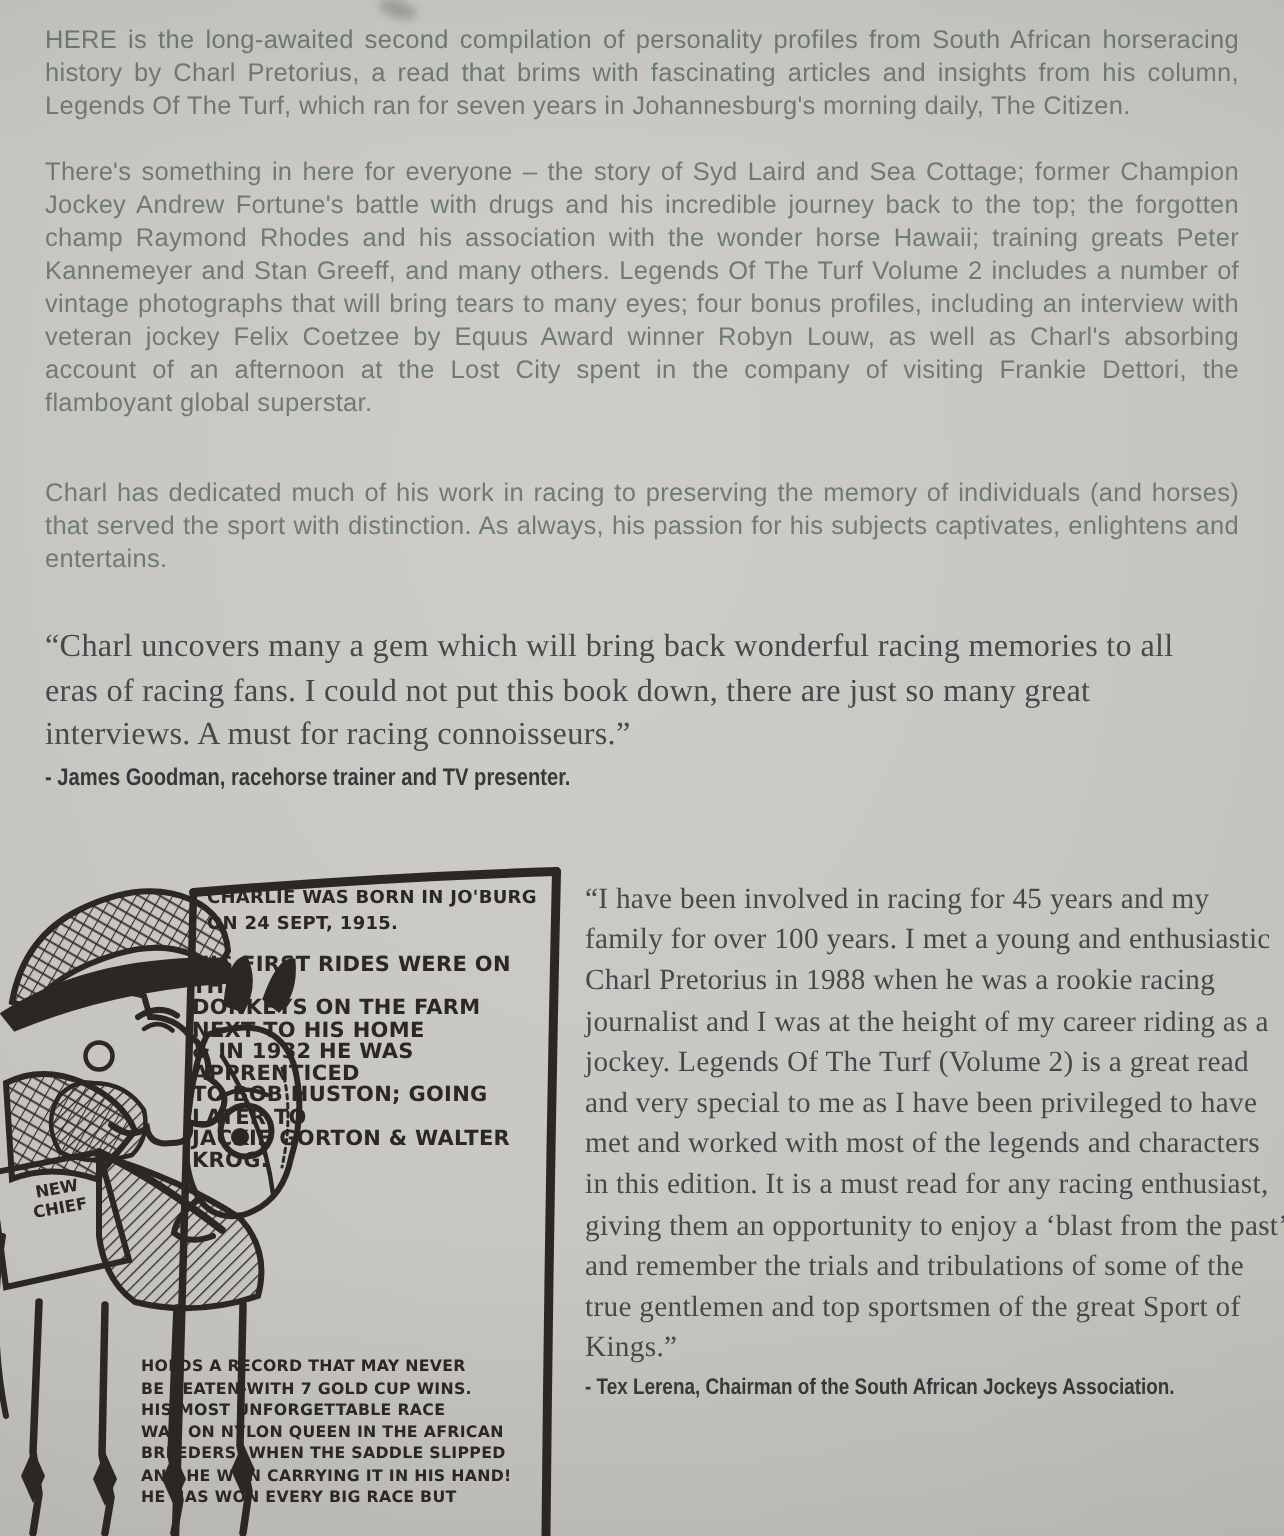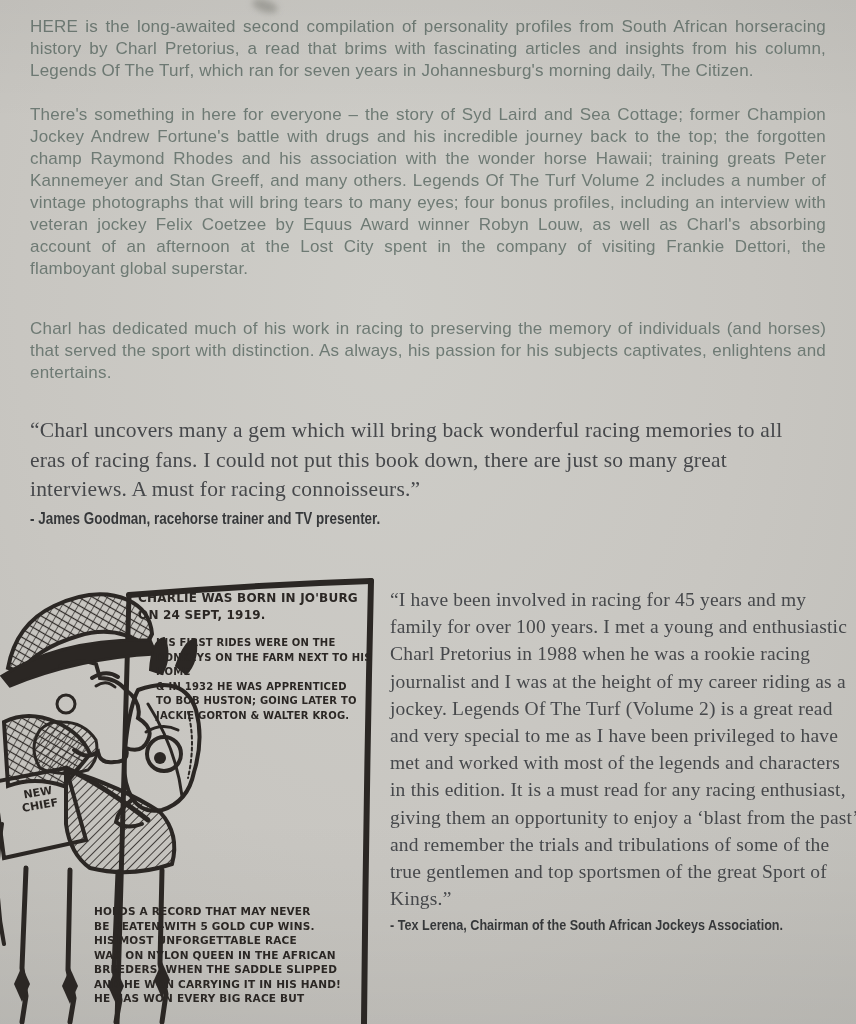--- a/index.html
+++ b/index.html
@@ -59,21 +59,21 @@
   .cartoon svg{ position:absolute;left:0;top:0; }
   .cap{
     position:absolute;
     font-family:"DejaVu Sans", sans-serif;
     font-weight:bold;
     color:#2b2724;
     white-space:pre-line;
     letter-spacing:0.2px;
   }
   .cap0{ left:138px; top:18px;  width:236px; font-size:12px;   line-height:17px; }
-  .cap1{ left:156px; top:64px;  width:234px; font-size:10px;   line-height:14.5px; }
+  .cap1{ left:128px; top:64px;  width:234px; font-size:14px;   line-height:14.5px; }
   .cap2{ left:184px; top:170px; width:194px; font-size:10.5px; line-height:14.5px; }
   .cap3{ left:112px; top:234px; width:268px; font-size:10.5px; line-height:14px; }
   .cap4{ left:94px;  top:332px; width:286px; font-size:10.5px; line-height:14.5px; }
   .blanket{
     position:absolute;left:4px;top:214px;width:70px;
     font-family:"DejaVu Sans", sans-serif;font-weight:bold;
     font-size:11px;line-height:13px;color:#2b2724;
     transform:rotate(-10deg);white-space:pre-line;text-align:center;
   }
   .quote2{
@@ -165,28 +165,28 @@
           <path d="M70 298 L68 398 L74 426 L70 450" stroke-width="5"></path>
           <path d="M70 396 l8 18 l-8 18 l-8 -18 Z" fill="#2b2724" stroke="none"></path>
           <path d="M118 300 L114 398 L120 428 L116 450" stroke-width="5"></path>
           <path d="M116 396 l8 18 l-8 18 l-8 -18 Z" fill="#2b2724" stroke="none"></path>
           <path d="M162 298 L160 392 L166 422 L162 450" stroke-width="5"></path>
           <path d="M162 390 l8 18 l-8 18 l-8 -18 Z" fill="#2b2724" stroke="none"></path>
         </g>
       </svg>
 
       <div class="cap cap0">CHARLIE WAS BORN IN JO'BURG
-ON 24 SEPT, 1919.</div>
+ON 24 SEPT, 1915.</div>
       <div class="cap cap1">HIS FIRST RIDES WERE ON THE
 DONKEYS ON THE FARM NEXT TO HIS HOME
 &amp; IN 1932 HE WAS APPRENTICED
 TO BOB HUSTON; GOING LATER TO
 JACKIE GORTON &amp; WALTER KROG.</div>
       <div class="cap cap4">HOLDS A RECORD THAT MAY NEVER
-BE BEATEN-WITH 5 GOLD CUP WINS.
+BE BEATEN-WITH 7 GOLD CUP WINS.
 HIS MOST UNFORGETTABLE RACE
 WAS ON NYLON QUEEN IN THE AFRICAN
 BREEDERS, WHEN THE SADDLE SLIPPED
 AND HE WON CARRYING IT IN HIS HAND!
 HE HAS WON EVERY BIG RACE BUT</div>
       <div class="blanket">NEW
 CHIEF</div>
     </div>
 
     <div class="quote2">

